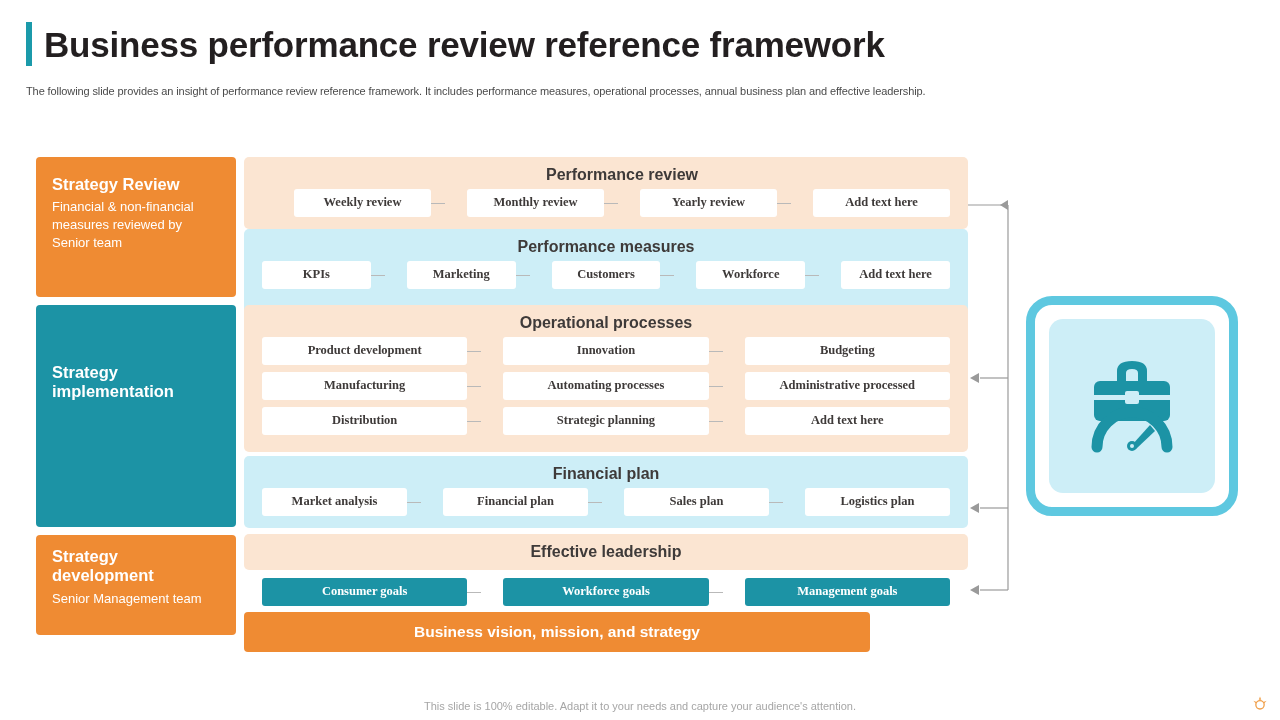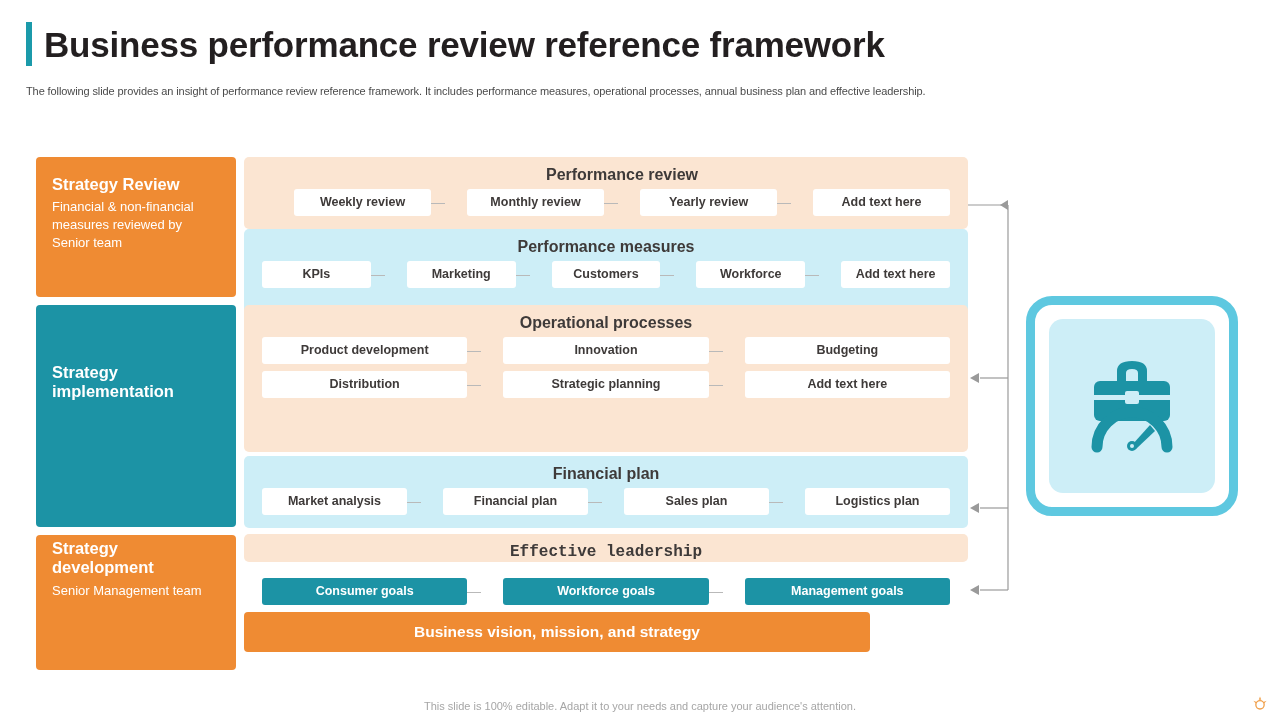--- a/index.html
+++ b/index.html
@@ -47,41 +47,41 @@
     width: 200px;
     border-radius: 4px;
     padding: 18px 16px 14px 16px;
     color: #ffffff;
   }
   .stage-title { font-size: 16.5px; font-weight: bold; line-height: 1.18; margin-bottom: 4px; }
   .stage-sub { font-size: 13px; line-height: 1.35; font-weight: normal; }
 
   #stage-1 { top: 157px; height: 140px; background: #ef8b33; }
   #stage-2 { top: 305px; height: 222px; background: #1c93a5; padding-top: 58px; }
-  #stage-3 { top: 535px; height: 135px; background: #ef8b33; padding-top: 4px; }
+  #stage-3 { top: 535px; height: 100px; background: #ef8b33; padding-top: 12px; }
 
   
   .group {
     position: absolute;
     left: 244px;
     width: 724px;
     border-radius: 5px;
   }
   .group-title {
     text-align: center;
     font-weight: bold;
     color: #3e3a39;
     font-size: 16px;
     padding-top: 9px;
     padding-bottom: 5px;
   }
   .peach { background: #fbe5d2; }
   .sky   { background: #cdeef7; }
 
-  .row { display: flex; padding: 0 4px 7px 4px; gap: 8px; }
+  .row { display: flex; padding: 0 4px 7px 4px; gap: 8px; font-family: Liberation Serif, serif; }
   .chip {
     flex: 1;
     margin: 0 14px;
     text-align: center;
     font-size: 12.5px;
     font-weight: bold;
     color: #3e3a39;
     background: #ffffff;
     border-radius: 3px;
     padding: 6px 2px 7px 2px;
@@ -95,21 +95,21 @@
     right: -14px; top: 50%;
     width: 14px; height: 1px;
     background: #b9b9b9;
   }
   .row .chip:last-child::after { display: none; }
 
   #grp-performance-review { top: 157px; height: 72px; padding-left: 32px; }
   #grp-performance-measures { top: 229px; height: 88px; }
   #grp-operational-processes { top: 305px; height: 147px; }
   #grp-financial-plan { top: 456px; height: 72px; }
-  #grp-effective-leadership { top: 534px; height: 28px; background: #fbe5d2; font-family: Liberation Mono, monospace; }
+  #grp-effective-leadership { top: 534px; height: 36px; background: #fbe5d2; }
   #row-leadership-chips { position: absolute; left: 244px; top: 578px; width: 724px; }
   #banner-vision {
     position: absolute; left: 244px; top: 612px; width: 626px; height: 40px;
     background: #ef8b33; border-radius: 4px;
     text-align: center; color: #ffffff; font-weight: bold; font-size: 15.5px;
     line-height: 40px;
   }
 
   
   .icon-frame {
@@ -199,20 +199,25 @@
   </div>
 
   <div class="group peach" id="grp-operational-processes">
     <div class="group-title">Operational processes</div>
     <div class="row">
       <div class="chip">Product development</div>
       <div class="chip">Innovation</div>
       <div class="chip">Budgeting</div>
     </div>
     <div class="row">
+      <div class="chip">Manufacturing</div>
+      <div class="chip">Automating processes</div>
+      <div class="chip">Administrative processed</div>
+    </div>
+    <div class="row">
       <div class="chip">Distribution</div>
       <div class="chip">Strategic planning</div>
       <div class="chip">Add text here</div>
     </div>
   </div>
 
   <div class="group sky" id="grp-financial-plan">
     <div class="group-title">Financial plan</div>
     <div class="row">
       <div class="chip">Market analysis</div>

